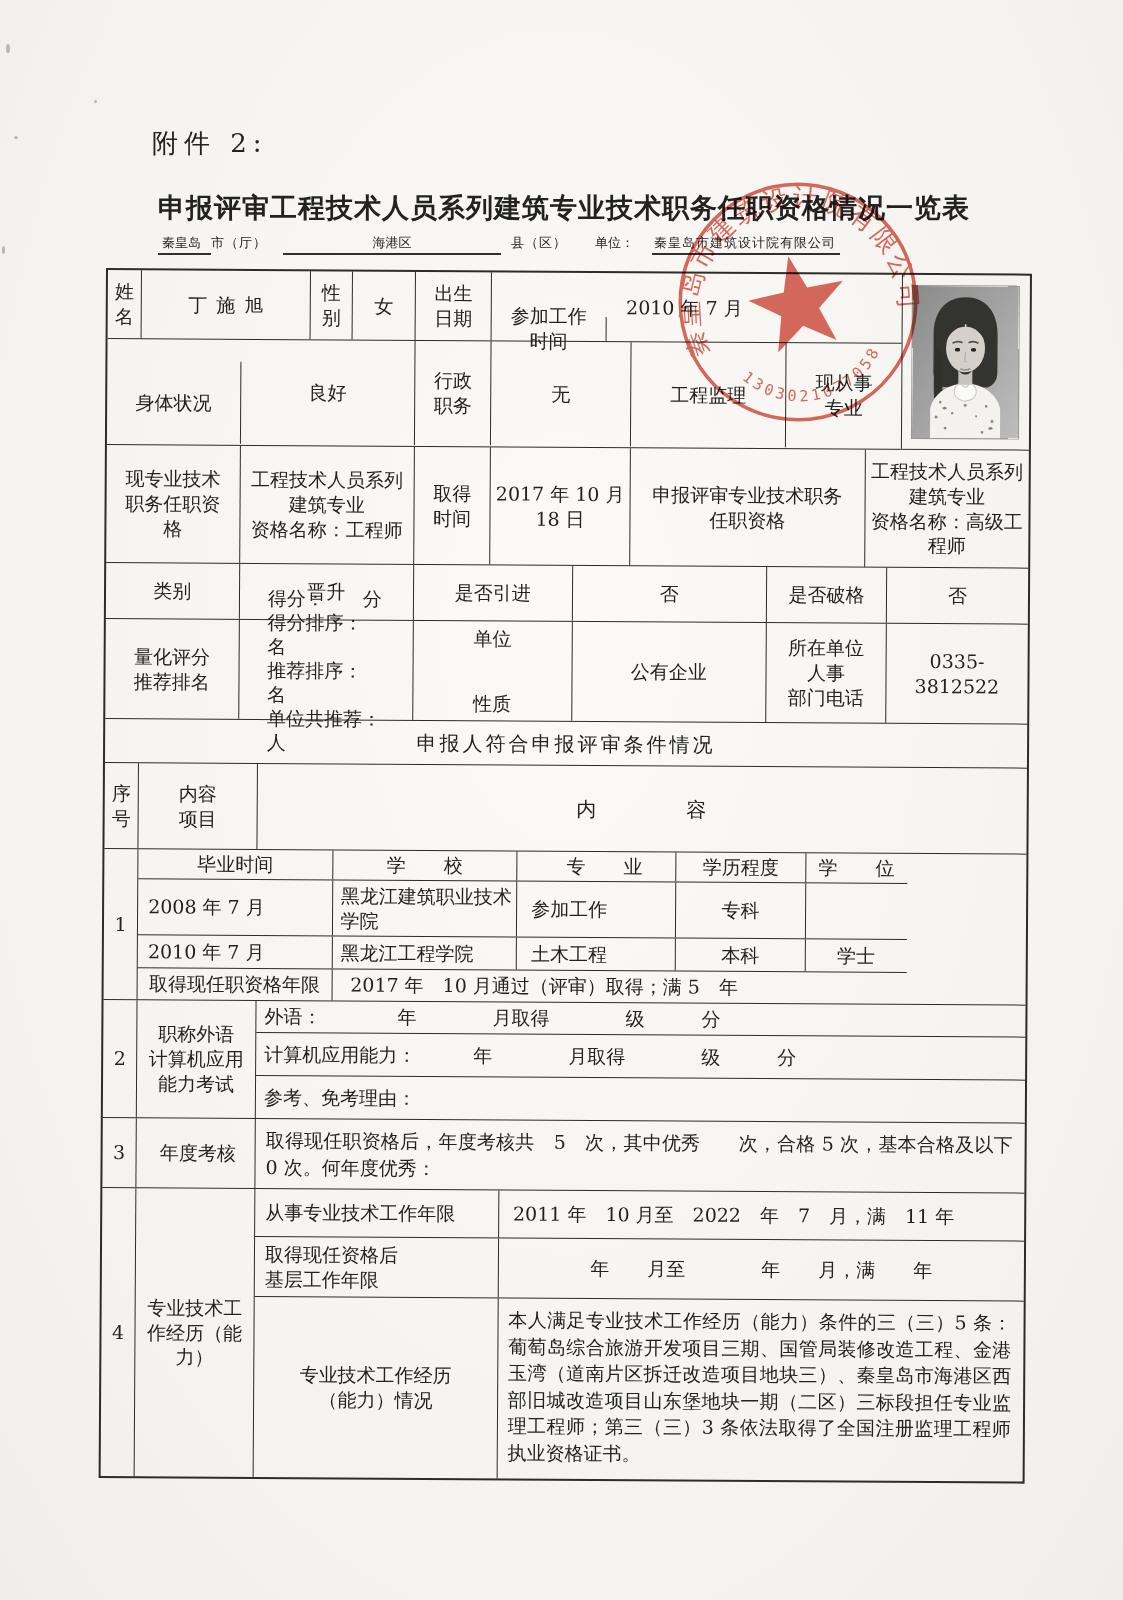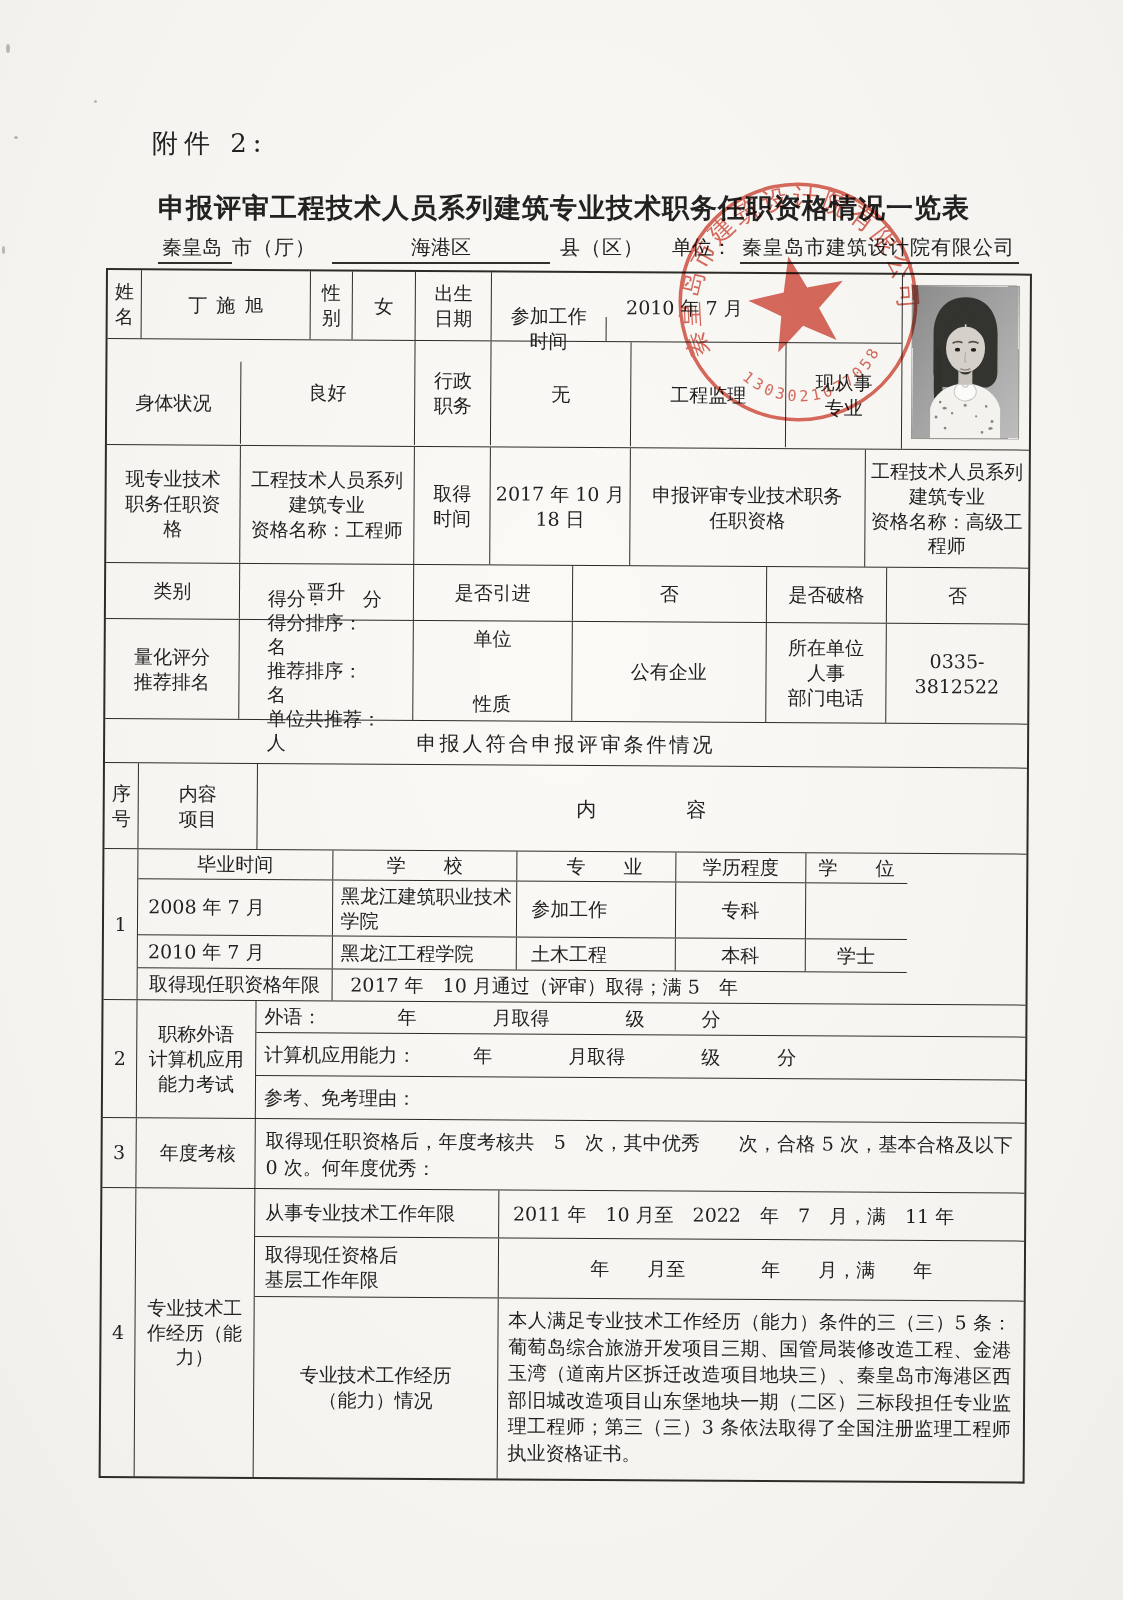--- a/index.html
+++ b/index.html
@@ -24,29 +24,29 @@
   .s3{left:94px;top:100px;width:3px;height:3px;}
   .s4{left:2px;top:246px;width:3px;height:8px;}
 
   .attachment{position:absolute;left:152px;top:126px;font-size:26px;letter-spacing:6px;}
   .main-title{
     position:absolute;left:60px;right:55px;top:190px;
     text-align:center;font-size:27px;font-weight:bold;letter-spacing:1px;
     white-space:nowrap;
   }
   .region-line{
-    position:absolute;left:158px;top:234px;font-size:20px;white-space:nowrap;
+    position:absolute;left:158px;top:234px;font-size:13px;white-space:nowrap;
     display:flex;align-items:baseline;
   }
   .u{border-bottom:2px solid #33302c;}
   .region-city{padding:0 10px 1px 4px;}
   .region-city-suffix{margin-right:16px;letter-spacing:1px;}
   .region-district-blank{display:inline-block;min-width:218px;text-align:center;padding-bottom:1px;}
   .region-district-suffix{margin:0 18px 0 10px;letter-spacing:1px;}
-  .region-unit-label{margin-left:10px;margin-right:8px;}
+  .region-unit-label{margin-left:10px;margin-right:18px;}
   .region-unit{padding:0 4px 1px 2px;letter-spacing:1px;}
 
   
   .tbl{
     position:absolute;left:106px;top:268px;width:926px;
     border:2px solid var(--line);
     transform:rotate(.35deg);transform-origin:0 0;
     font-size:19px;line-height:1.3;
   }
   .row{display:flex;border-bottom:1.6px solid var(--line);}

